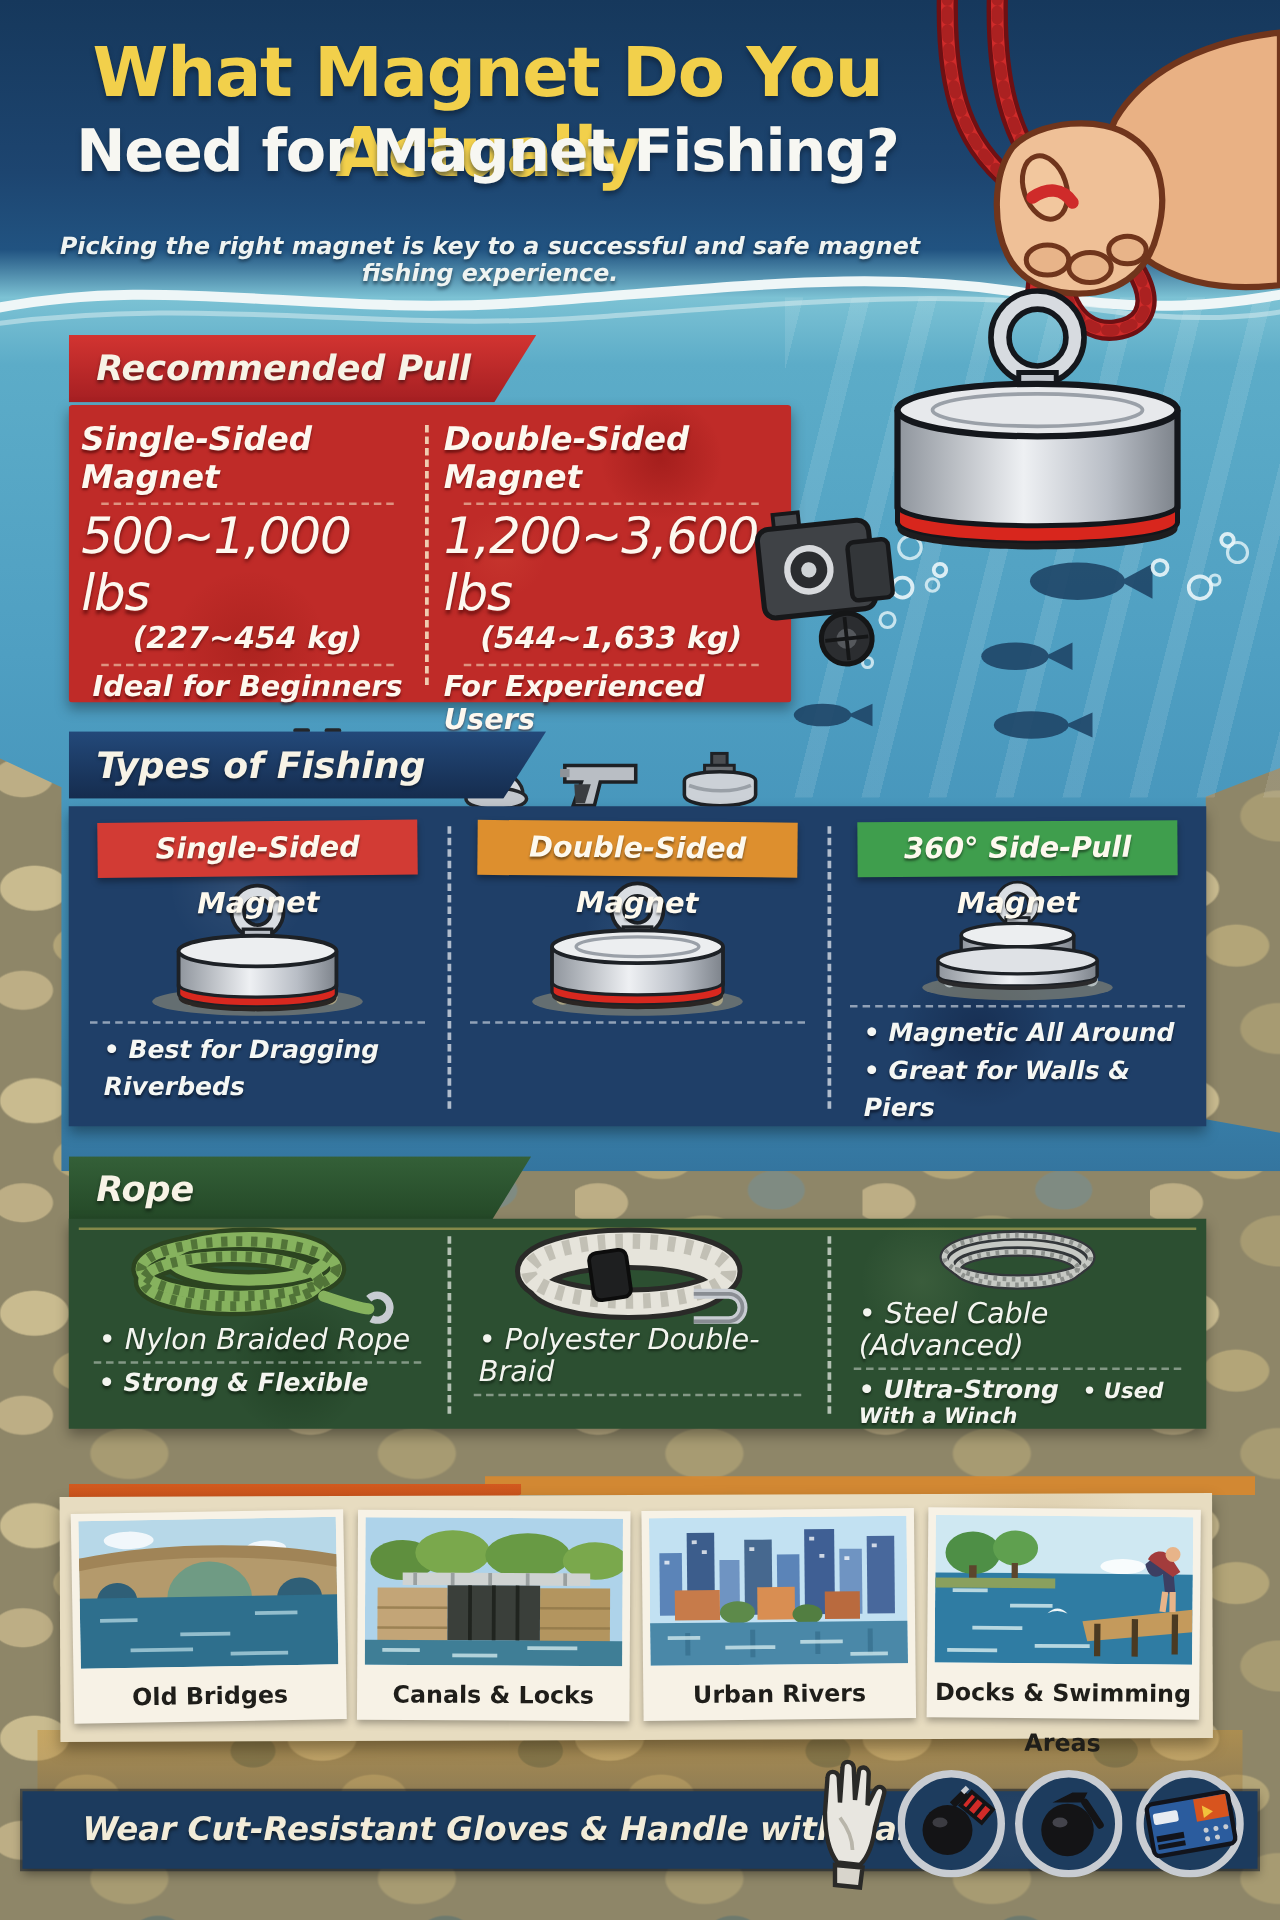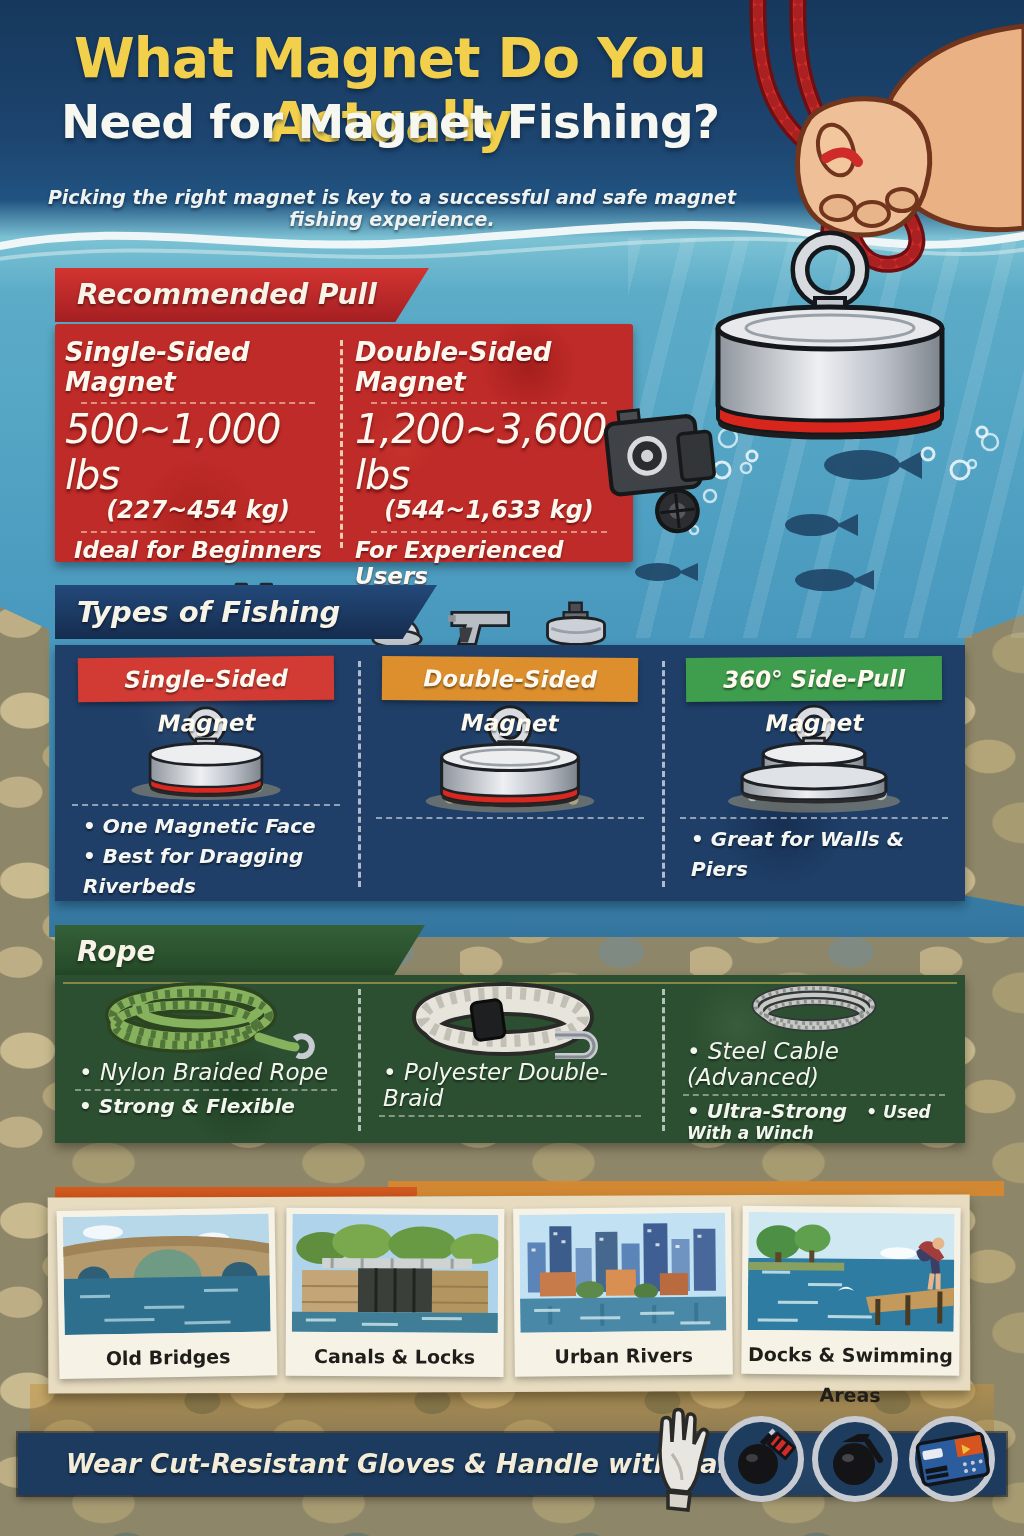--- a/index.html
+++ b/index.html
@@ -288,21 +288,20 @@
         <circle cx="110" cy="30" r="18" fill="none" stroke="#1d2126" stroke-width="15"></circle>
         <circle cx="110" cy="30" r="18" fill="none" stroke="#d9dde2" stroke-width="8"></circle>
         <rect x="97" y="46" width="26" height="14" fill="#b9bec6" stroke="#1d2126" stroke-width="3"></rect>
         <path d="M38,66 L38,98 C38,114 182,114 182,98 L182,66" fill="url(#sv)" stroke="#1d2126" stroke-width="3.5"></path>
         <ellipse cx="110" cy="66" rx="72" ry="14" fill="#eceef0" stroke="#1d2126" stroke-width="3.5"></ellipse>
         <path d="M38,96 C38,112 182,112 182,96 L182,105 C182,121 38,121 38,105 Z" fill="#d8281f" stroke="#1d2126" stroke-width="3"></path>
         <path d="M38,105 C38,121 182,121 182,105 L182,109 C182,125 38,125 38,109 Z" fill="#2a2523"></path>
       </svg>
       <div class="mt-rule"></div>
       <div class="mt-bullets">
-        <div class="mt-bullet">One Magnetic Face</div>
         <div class="mt-bullet">Best for Dragging Riverbeds</div>
       </div>
     </div>
 
     <div class="abs mt-col" style="left:306px;width:298px">
       <div class="mt-head" style="background:#dd8f2e;transform:rotate(0.5deg)">Double-Sided Magnet</div>
       <svg class="mt-art" width="210" height="114" viewBox="0 0 220 130">
         <ellipse cx="110" cy="112" rx="96" ry="13" fill="#cdb77f" opacity=".4"></ellipse>
         <circle cx="42" cy="108" r="7" fill="#d9c690" opacity=".6"></circle>
           <circle cx="182" cy="110" r="6" fill="#d9c690" opacity=".6"></circle>
@@ -328,20 +327,21 @@
         <circle cx="110" cy="26" r="17" fill="none" stroke="#d9dde2" stroke-width="8"></circle>
         <rect x="98" y="40" width="24" height="12" fill="#b9bec6" stroke="#1d2126" stroke-width="3"></rect>
         <path d="M52,58 L52,78 C52,90 168,90 168,78 L168,58" fill="url(#sv)" stroke="#1d2126" stroke-width="3.5"></path>
         <ellipse cx="110" cy="58" rx="58" ry="12" fill="#eceef0" stroke="#1d2126" stroke-width="3.5"></ellipse>
         <path d="M28,84 L28,100 C28,114 192,114 192,100 L192,84" fill="url(#sv)" stroke="#1d2126" stroke-width="3.5"></path>
         <ellipse cx="110" cy="84" rx="82" ry="14" fill="#dfe2e6" stroke="#1d2126" stroke-width="3.5"></ellipse>
         <path d="M28,100 C28,114 192,114 192,100 L192,104 C192,118 28,118 28,104 Z" fill="#2a2a2c"></path>
       </svg>
       <div class="mt-rule"></div>
       <div class="mt-bullets">
+        <div class="mt-bullet">Magnetic All Around</div>
         <div class="mt-bullet">Great for Walls &amp; Piers</div>
       </div>
     </div>
   </div>
 
   <div id="rib-rope" class="abs ribbon">Rope Recommendations</div>
   <div id="rp-panel" class="abs">
     <div id="rp-goldline" class="abs"></div>
     <div class="abs rp-sep" style="left:303px"></div>
     <div class="abs rp-sep" style="left:607px"></div>

